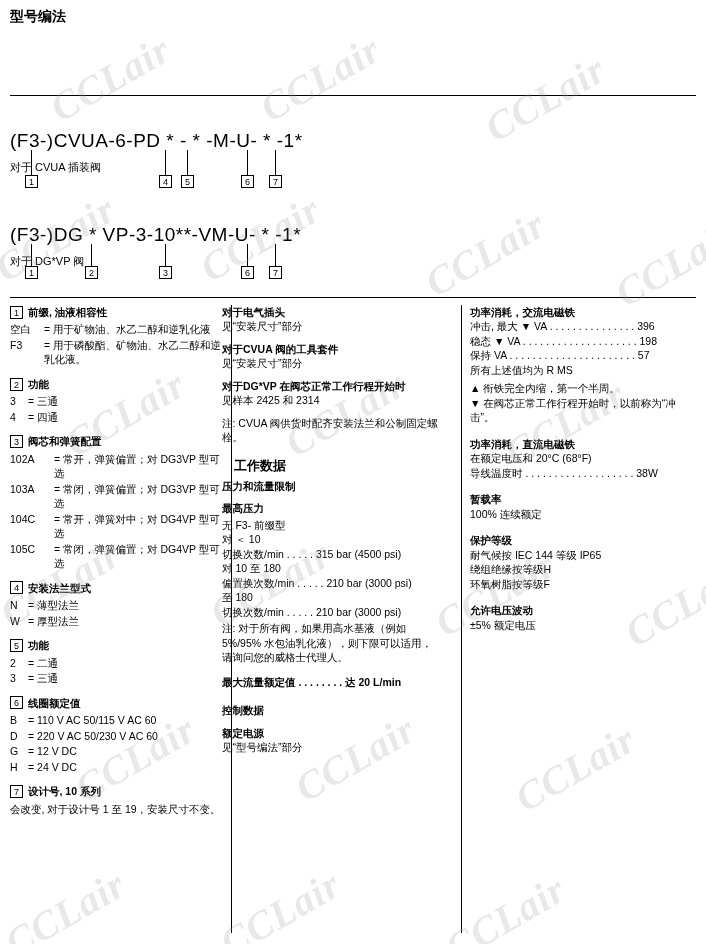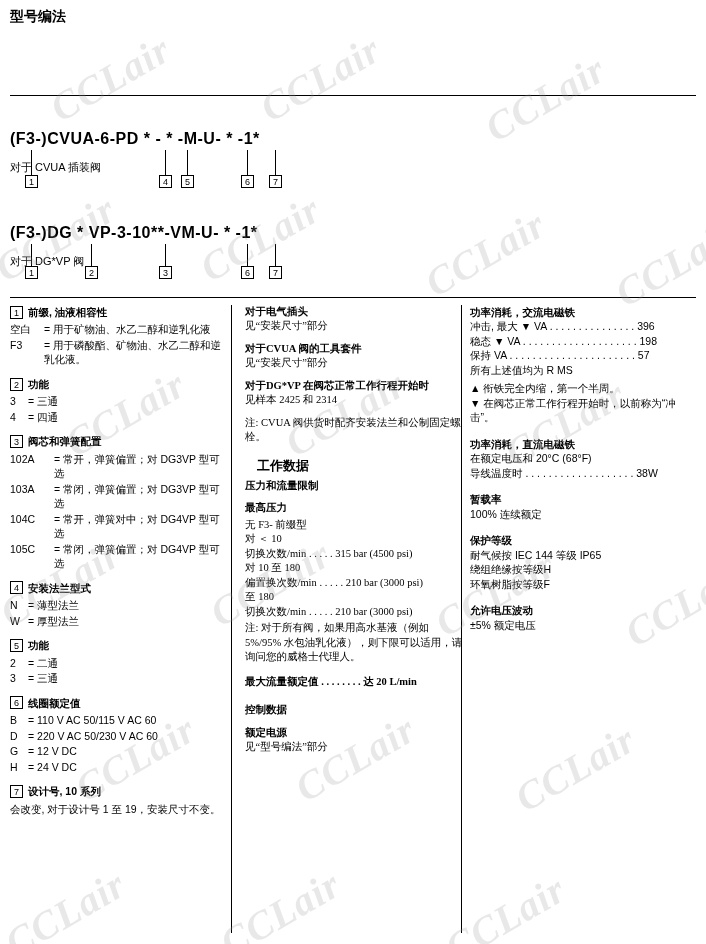--- a/index.html
+++ b/index.html
@@ -53,22 +53,22 @@
   .rule-mid { top: 297px; }
 
   
   .codeline-label {
     position: absolute;
     font-size: 11px;
     margin-top: 48px;
   }
   .codeline {
     position: absolute;
-    font-size: 16px;
-    font-weight: bold;
+    font-size: 19px;
+    font-weight: normal;
     letter-spacing: 0.5px;
   }
   .tickrow { position: absolute; }
   .tick {
     position: absolute;
     width: 13px;
     height: 13px;
     border: 1px solid #000;
     font-size: 9px;
     text-align: center;
@@ -81,21 +81,21 @@
   }
 
   
   .col {
     position: absolute;
     top: 305px;
     font-size: 10.5px;
     line-height: 1.38;
   }
   .col1 { left: 10px; width: 218px; }
-  .col2 { left: 245px; width: 218px; font-family: Liberation Serif, serif; }
+  .col2 { left: 222px; width: 218px; }
   .col3 { left: 470px; width: 226px; }
 
   .vline {
     position: absolute;
     top: 305px;
     height: 628px;
     border-left: 1px solid #000;
   }
   .vline1 { left: 231px; }
   .vline2 { left: 461px; }

